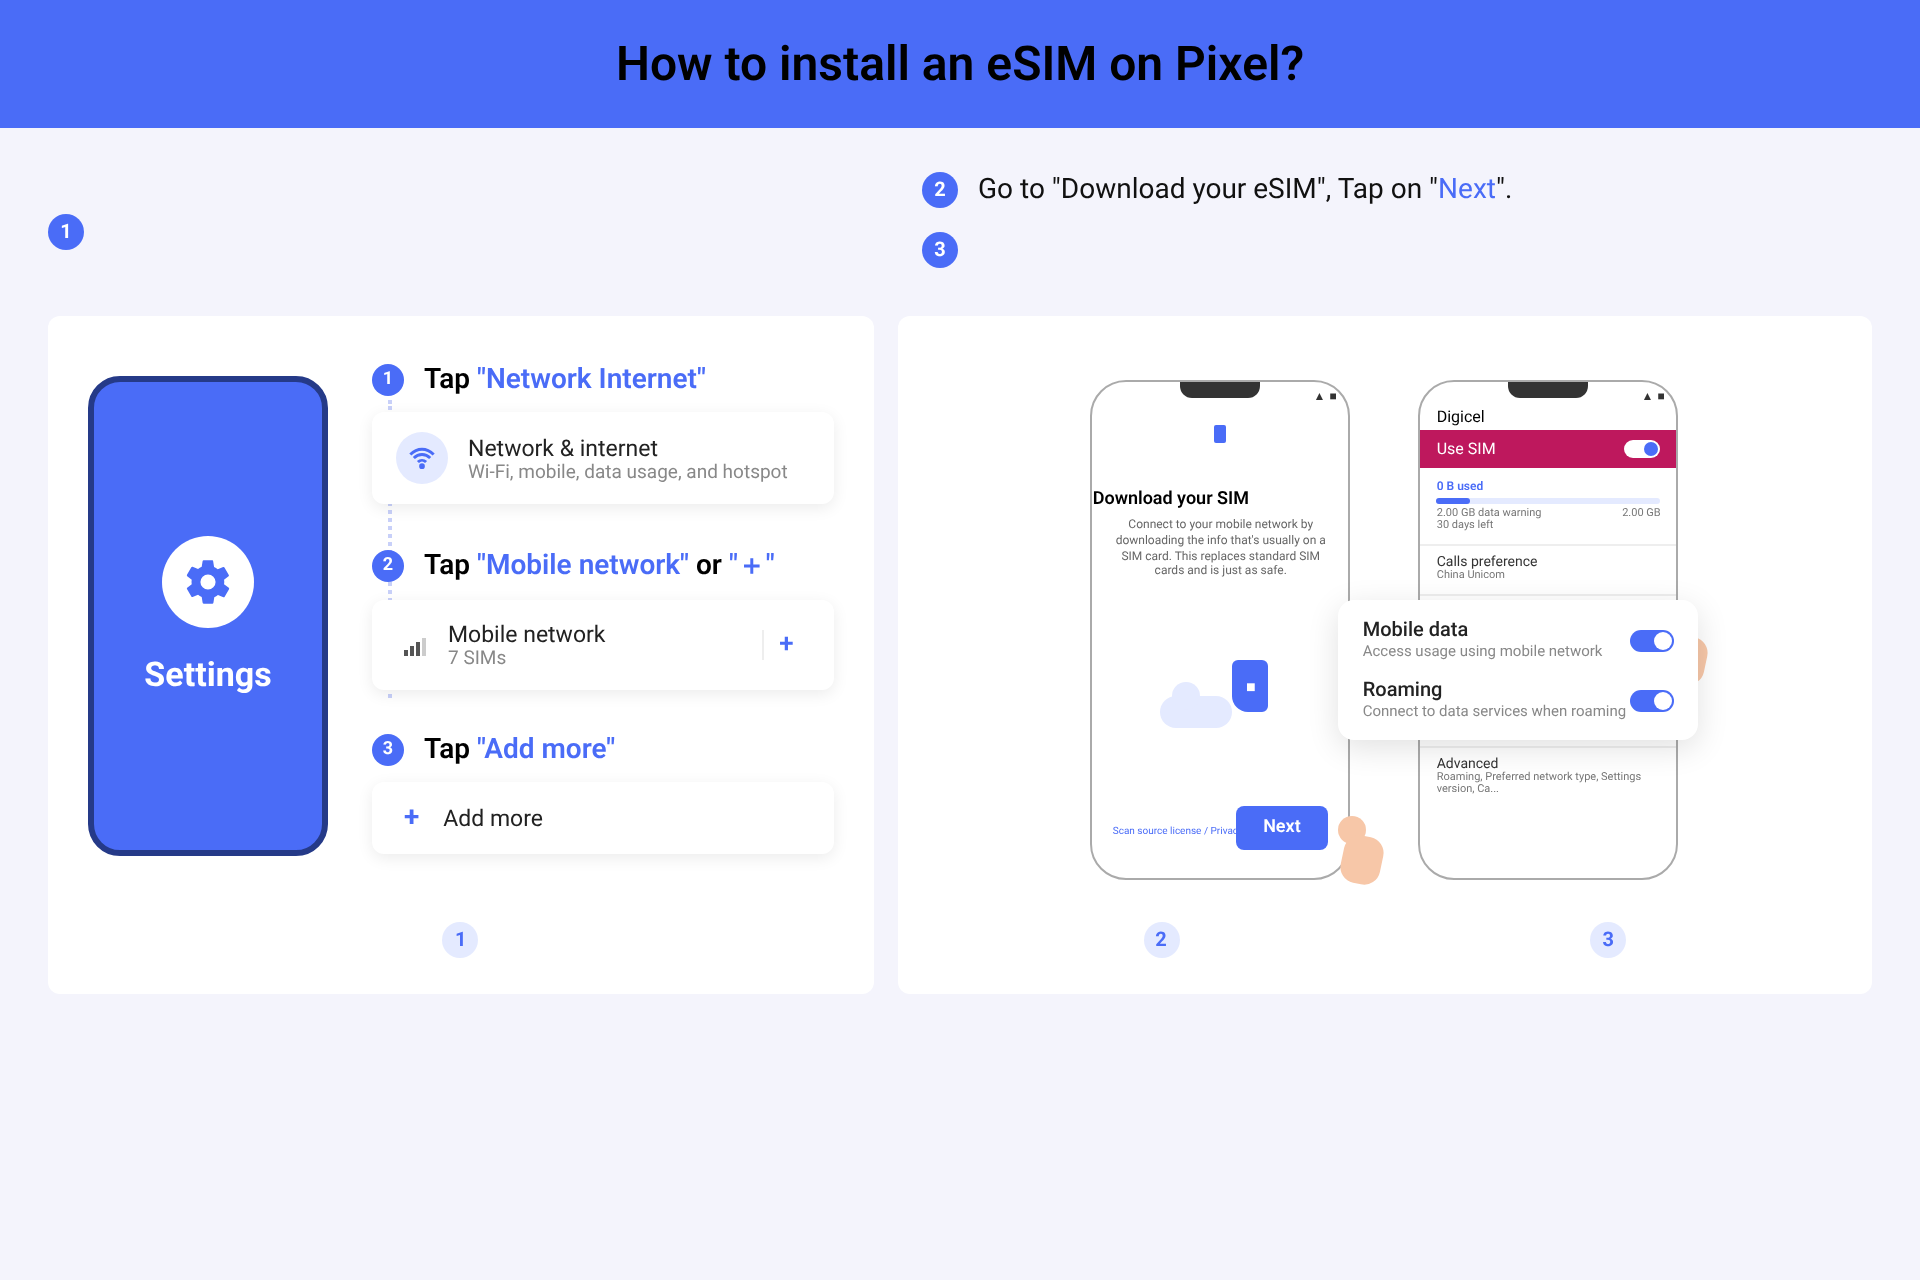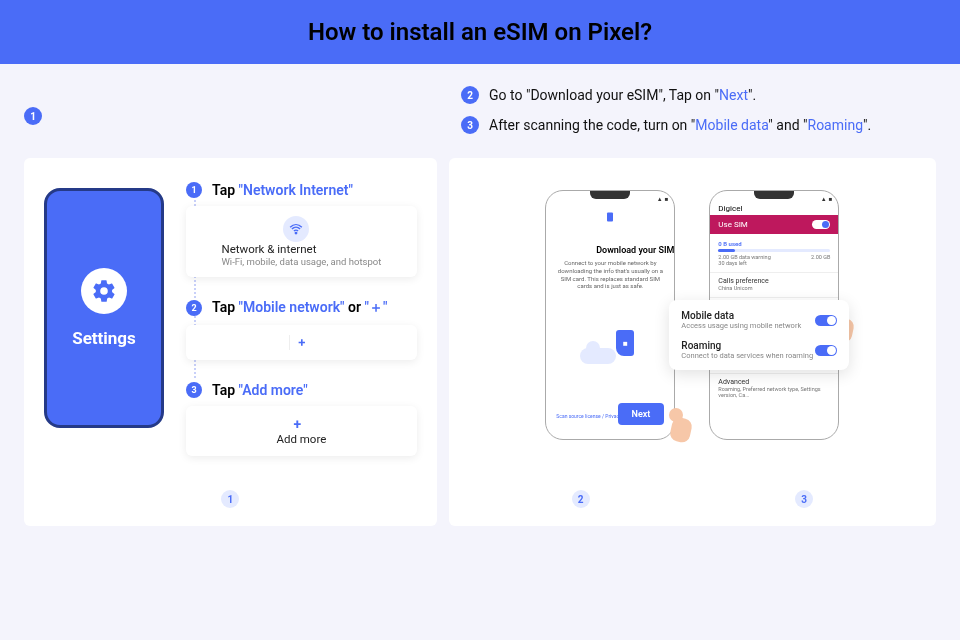--- a/index.html
+++ b/index.html
@@ -20,40 +20,40 @@
   .left-row { display: flex; gap: 22px; align-items: flex-start; flex: 1; }
   .phone-frame { width: 120px; height: 240px; border: 3px solid #253a88; border-radius: 16px; background: #4a6cf7; display: flex; flex-direction: column; align-items: center; justify-content: center; flex-shrink: 0; margin-top: 6px; }
   .gear-circle { width: 46px; height: 46px; border-radius: 50%; background: #fff; color: #4a6cf7; display: flex; align-items: center; justify-content: center; }
   .phone-label { color: #fff; font-weight: 700; font-size: 17px; margin-top: 14px; }
 
   .tap-list { flex: 1; position: relative; }
   .dashline { position: absolute; left: 8px; top: 18px; bottom: 100px; border-left: 2px dotted #c8d0f9; }
   .tap-block { position: relative; margin-bottom: 22px; }
   .tap-head { display: flex; align-items: center; font-size: 14px; font-weight: 600; margin-bottom: 8px; }
   .tap-head .num-badge { width: 16px; height: 16px; font-size: 9px; }
-  .card { background: #fff; border-radius: 6px; box-shadow: 0 2px 8px rgba(0,0,0,0.08); padding: 10px 12px; display: flex; align-items: center; font-size: 11px; color: #333; margin-left: 0; flex-direction: column; }
+  .card { background: #fff; border-radius: 6px; box-shadow: 0 2px 8px rgba(0,0,0,0.08); padding: 10px 12px; display: flex; align-items: center; font-size: 11px; color: #333; margin-left: 0; }
   .card-icon { width: 26px; height: 26px; border-radius: 50%; background: #e4eaff; color: #4a6cf7; display: flex; align-items: center; justify-content: center; margin-right: 10px; flex-shrink: 0; }
   .card-title { font-size: 11.5px; color: #222; }
   .card-sub { font-size: 9.5px; color: #888; }
   .card-split { display: flex; align-items: center; }
   .card-split .main { flex: 1; display: flex; align-items: center; }
   .plus-box { padding: 0 8px; border-left: 1px solid #eee; color: #4a6cf7; font-size: 13px; font-weight: 600; }
   .add-icon { color: #4a6cf7; font-size: 14px; font-weight: 700; margin-right: 12px; margin-left: 4px; }
 
   .footer-badges { text-align: center; margin-top: auto; padding-top: 12px; display: flex; justify-content: space-around; }
   .footer-badges.single { justify-content: center; }
   .footer-num { width: 18px; height: 18px; border-radius: 50%; background: #e4eaff; color: #4a6cf7; font-size: 10px; font-weight: 700; display: flex; align-items: center; justify-content: center; }
 
   
   .right-row { display: flex; gap: 34px; justify-content: center; flex: 1; align-items: flex-start; padding-top: 8px; position: relative; }
   .mini-phone { width: 130px; height: 250px; border: 1px solid #aaa; border-radius: 18px; background: #fff; position: relative; overflow: hidden; }
   .mini-notch { position: absolute; top: 0; left: 50%; transform: translateX(-50%); width: 40px; height: 8px; background: #333; border-radius: 0 0 6px 6px; }
   .statusbar { display: flex; justify-content: flex-end; gap: 2px; padding: 4px 6px 0 6px; font-size: 6px; color: #333; }
 
-  .dl-title { text-align: right; font-size: 9px; font-weight: 600; margin-top: 18px; }
+  .dl-title { text-align: left; font-size: 9px; font-weight: 600; margin-top: 18px; }
   .dl-sub { font-size: 6px; color: #666; text-align: center; padding: 4px 10px; line-height: 1.3; }
   .dl-cloud { margin: 36px auto 0 auto; width: 60px; height: 34px; position: relative; }
   .cloud-shape { position: absolute; left: 0; bottom: 0; width: 36px; height: 16px; background: #e4eaff; border-radius: 10px; }
   .cloud-shape::before { content: ''; position: absolute; left: 6px; top: -7px; width: 14px; height: 14px; background: #e4eaff; border-radius: 50%; }
   .sim-chip { position: absolute; right: 6px; top: 0; width: 18px; height: 26px; background: #4a6cf7; border-radius: 3px 3px 3px 8px; display: flex; align-items: center; justify-content: center; color: #fff; font-size: 8px; }
   .dl-next { position: absolute; bottom: 14px; right: 10px; background: #4a6cf7; color: #fff; font-size: 9px; font-weight: 600; padding: 6px 14px; border-radius: 4px; }
   .dl-link { position: absolute; bottom: 20px; left: 10px; font-size: 5px; color: #4a6cf7; }
 
   .finger { position: absolute; width: 30px; height: 38px; pointer-events: none; }
   .finger .tip { width: 14px; height: 14px; background: #f7c7a8; border-radius: 50%; position: absolute; top: 0; left: 6px; }
@@ -97,23 +97,20 @@
   </div>
   <div class="steps-right">
     <div class="step-line">
       <span class="num-badge">2</span>
       <span>
         <span>Go to "Download your eSIM", Tap on "</span><span class="accent">Next</span><span>".</span>
       </span>
     </div>
     <div class="step-line">
       <span class="num-badge">3</span>
-      <span>
-        <span>After scanning the code, turn on "</span><span class="accent">Mobile data</span><span>" and "</span><span class="accent">Roaming</span><span>".</span>
-      </span>
     </div>
   </div>
 </div>
 
 <div class="panels">
 
   <div class="panel panel-left">
     <div class="left-row">
       <div class="phone-frame">
         <div class="gear-circle">
@@ -147,20 +144,32 @@
             </div>
           </div>
         </div>
 
         <div class="tap-block">
           <div class="tap-head">
             <span class="num-badge">2</span>
             <span><span>Tap </span><span class="accent">"Mobile network"</span><span> or </span><span class="accent">"＋"</span></span>
           </div>
           <div class="card card-split">
+            <div class="main">
+              <div class="signal-icon" style="margin-right:12px; margin-left:4px;">
+                  <span></span>
+                  <span></span>
+                  <span></span>
+                  <span></span>
+                </div>
+              <div>
+                <div class="card-title">Mobile network</div>
+                <div class="card-sub">7 SIMs</div>
+              </div>
+            </div>
             <div class="plus-box">+</div>
           </div>
         </div>
 
         <div class="tap-block">
           <div class="tap-head">
             <span class="num-badge">3</span>
             <span><span>Tap </span><span class="accent">"Add more"</span></span>
           </div>
           <div class="card">

